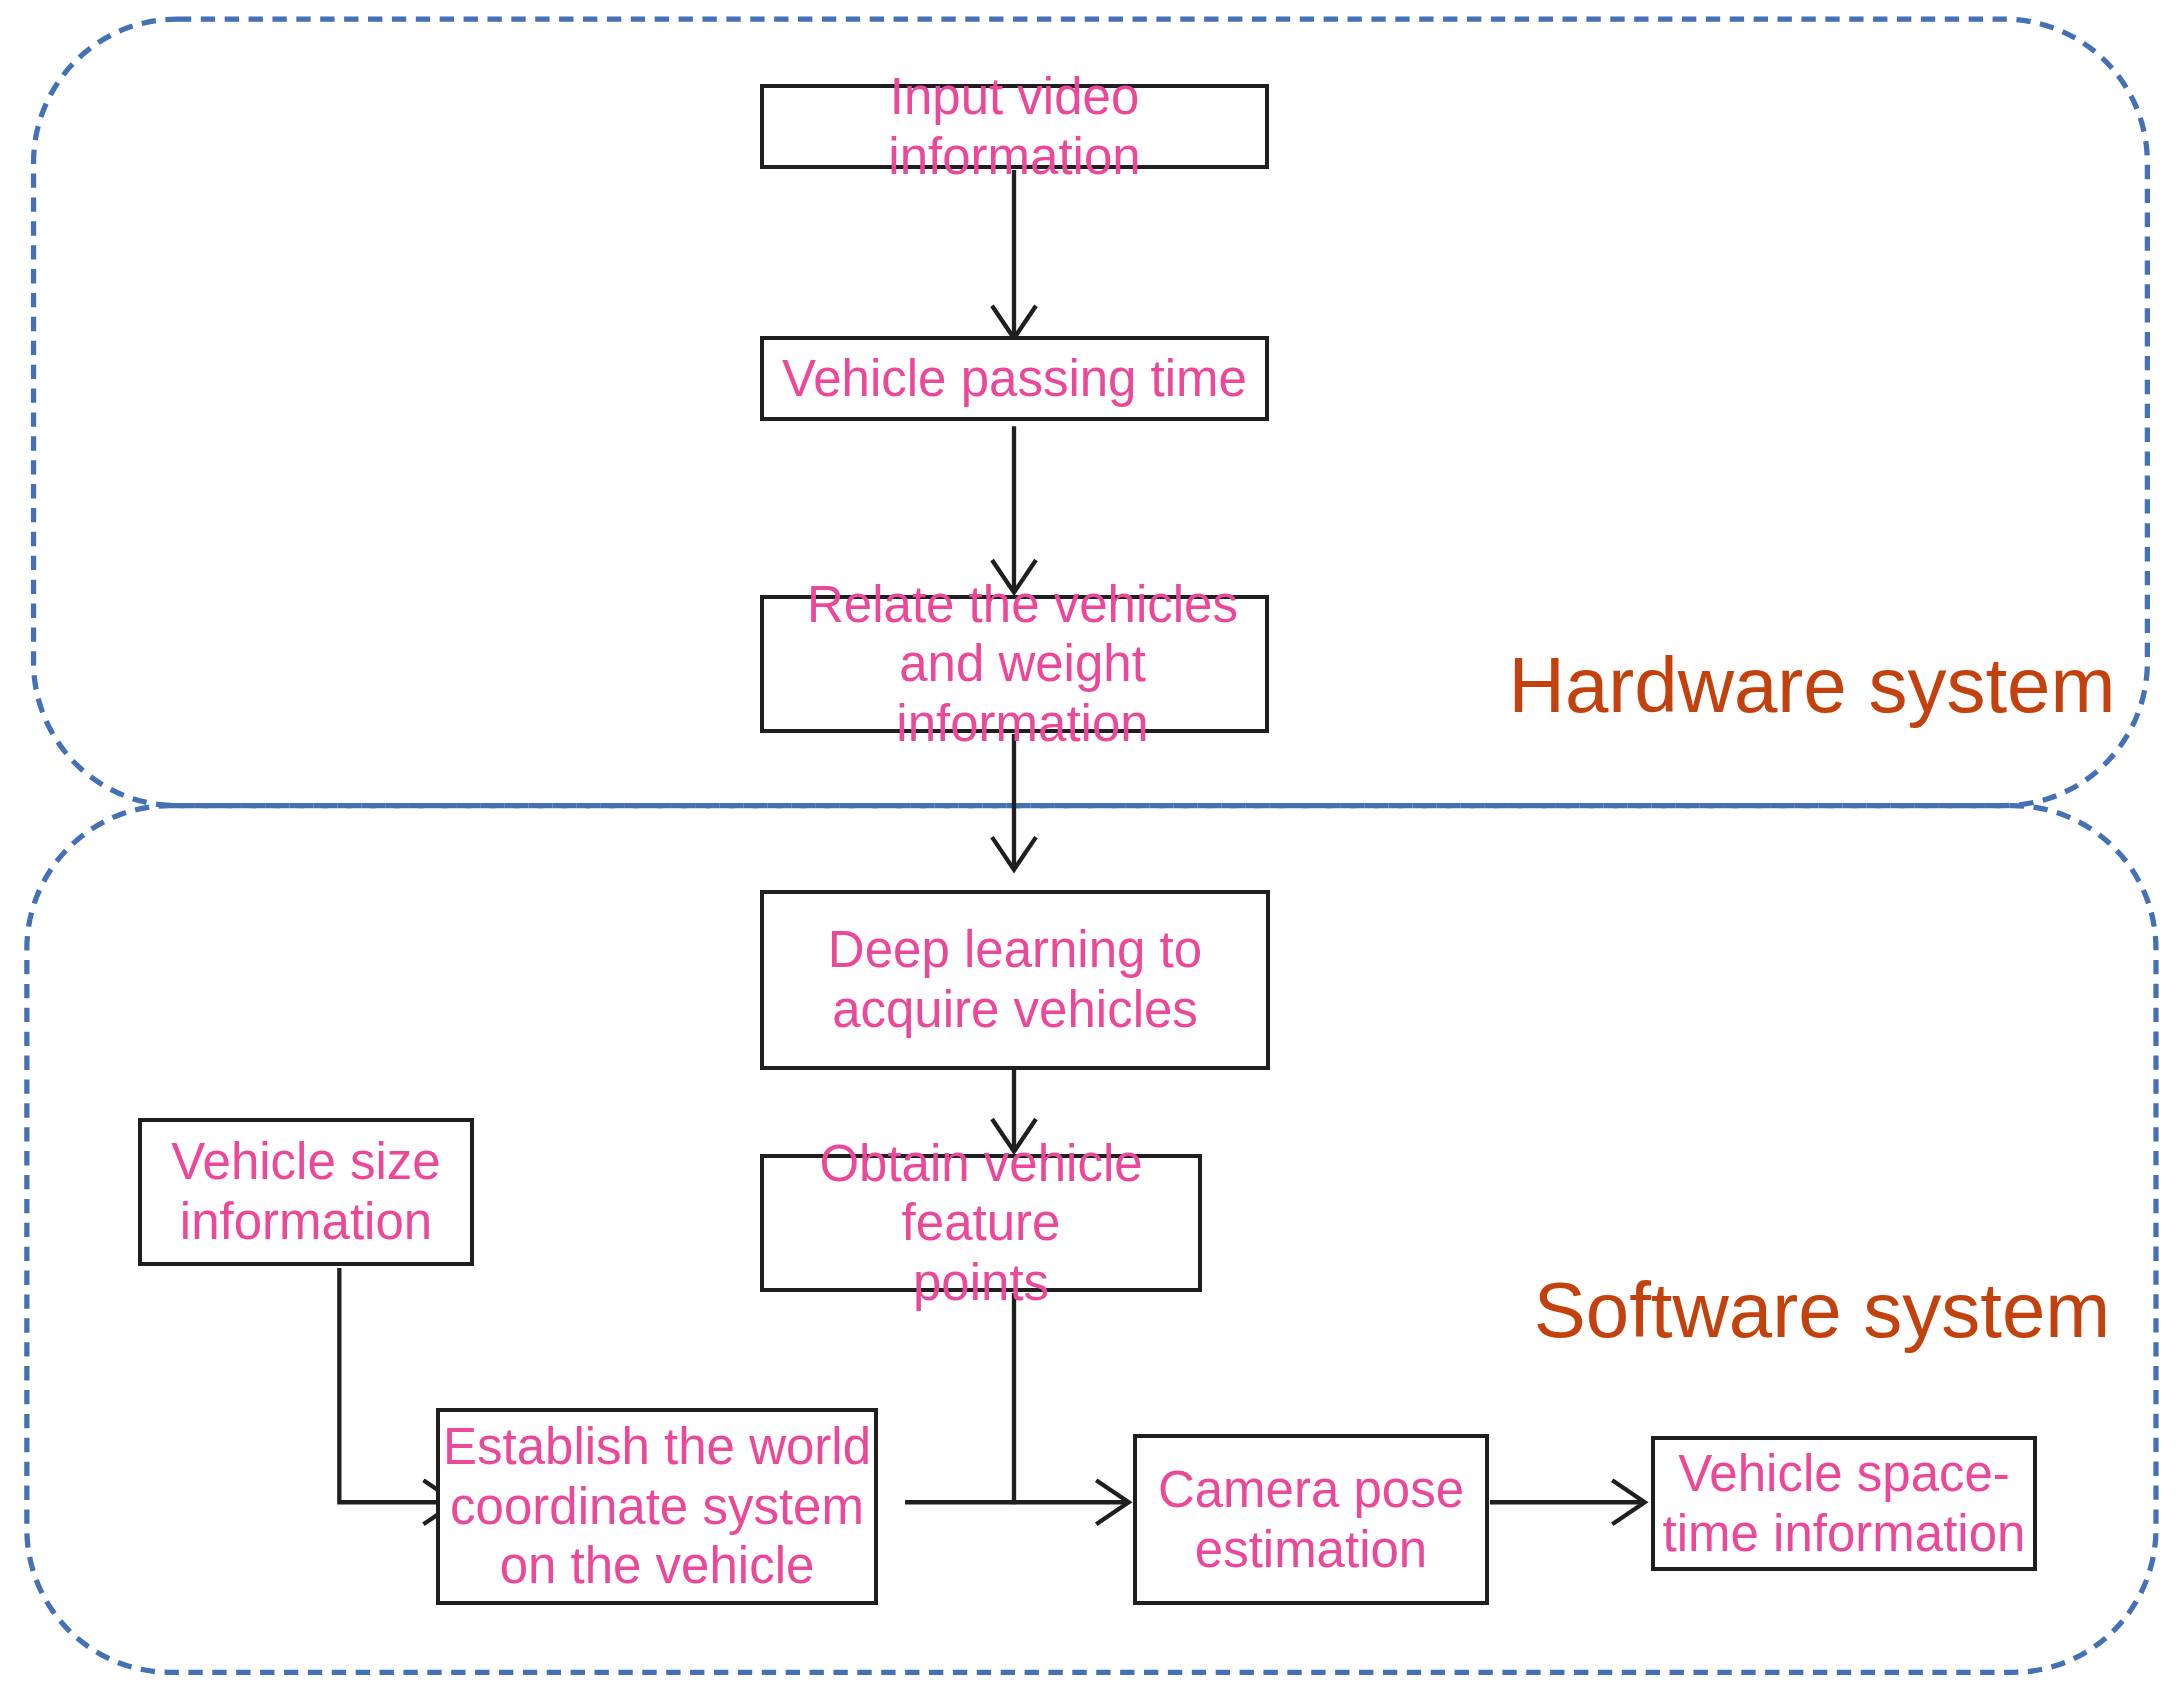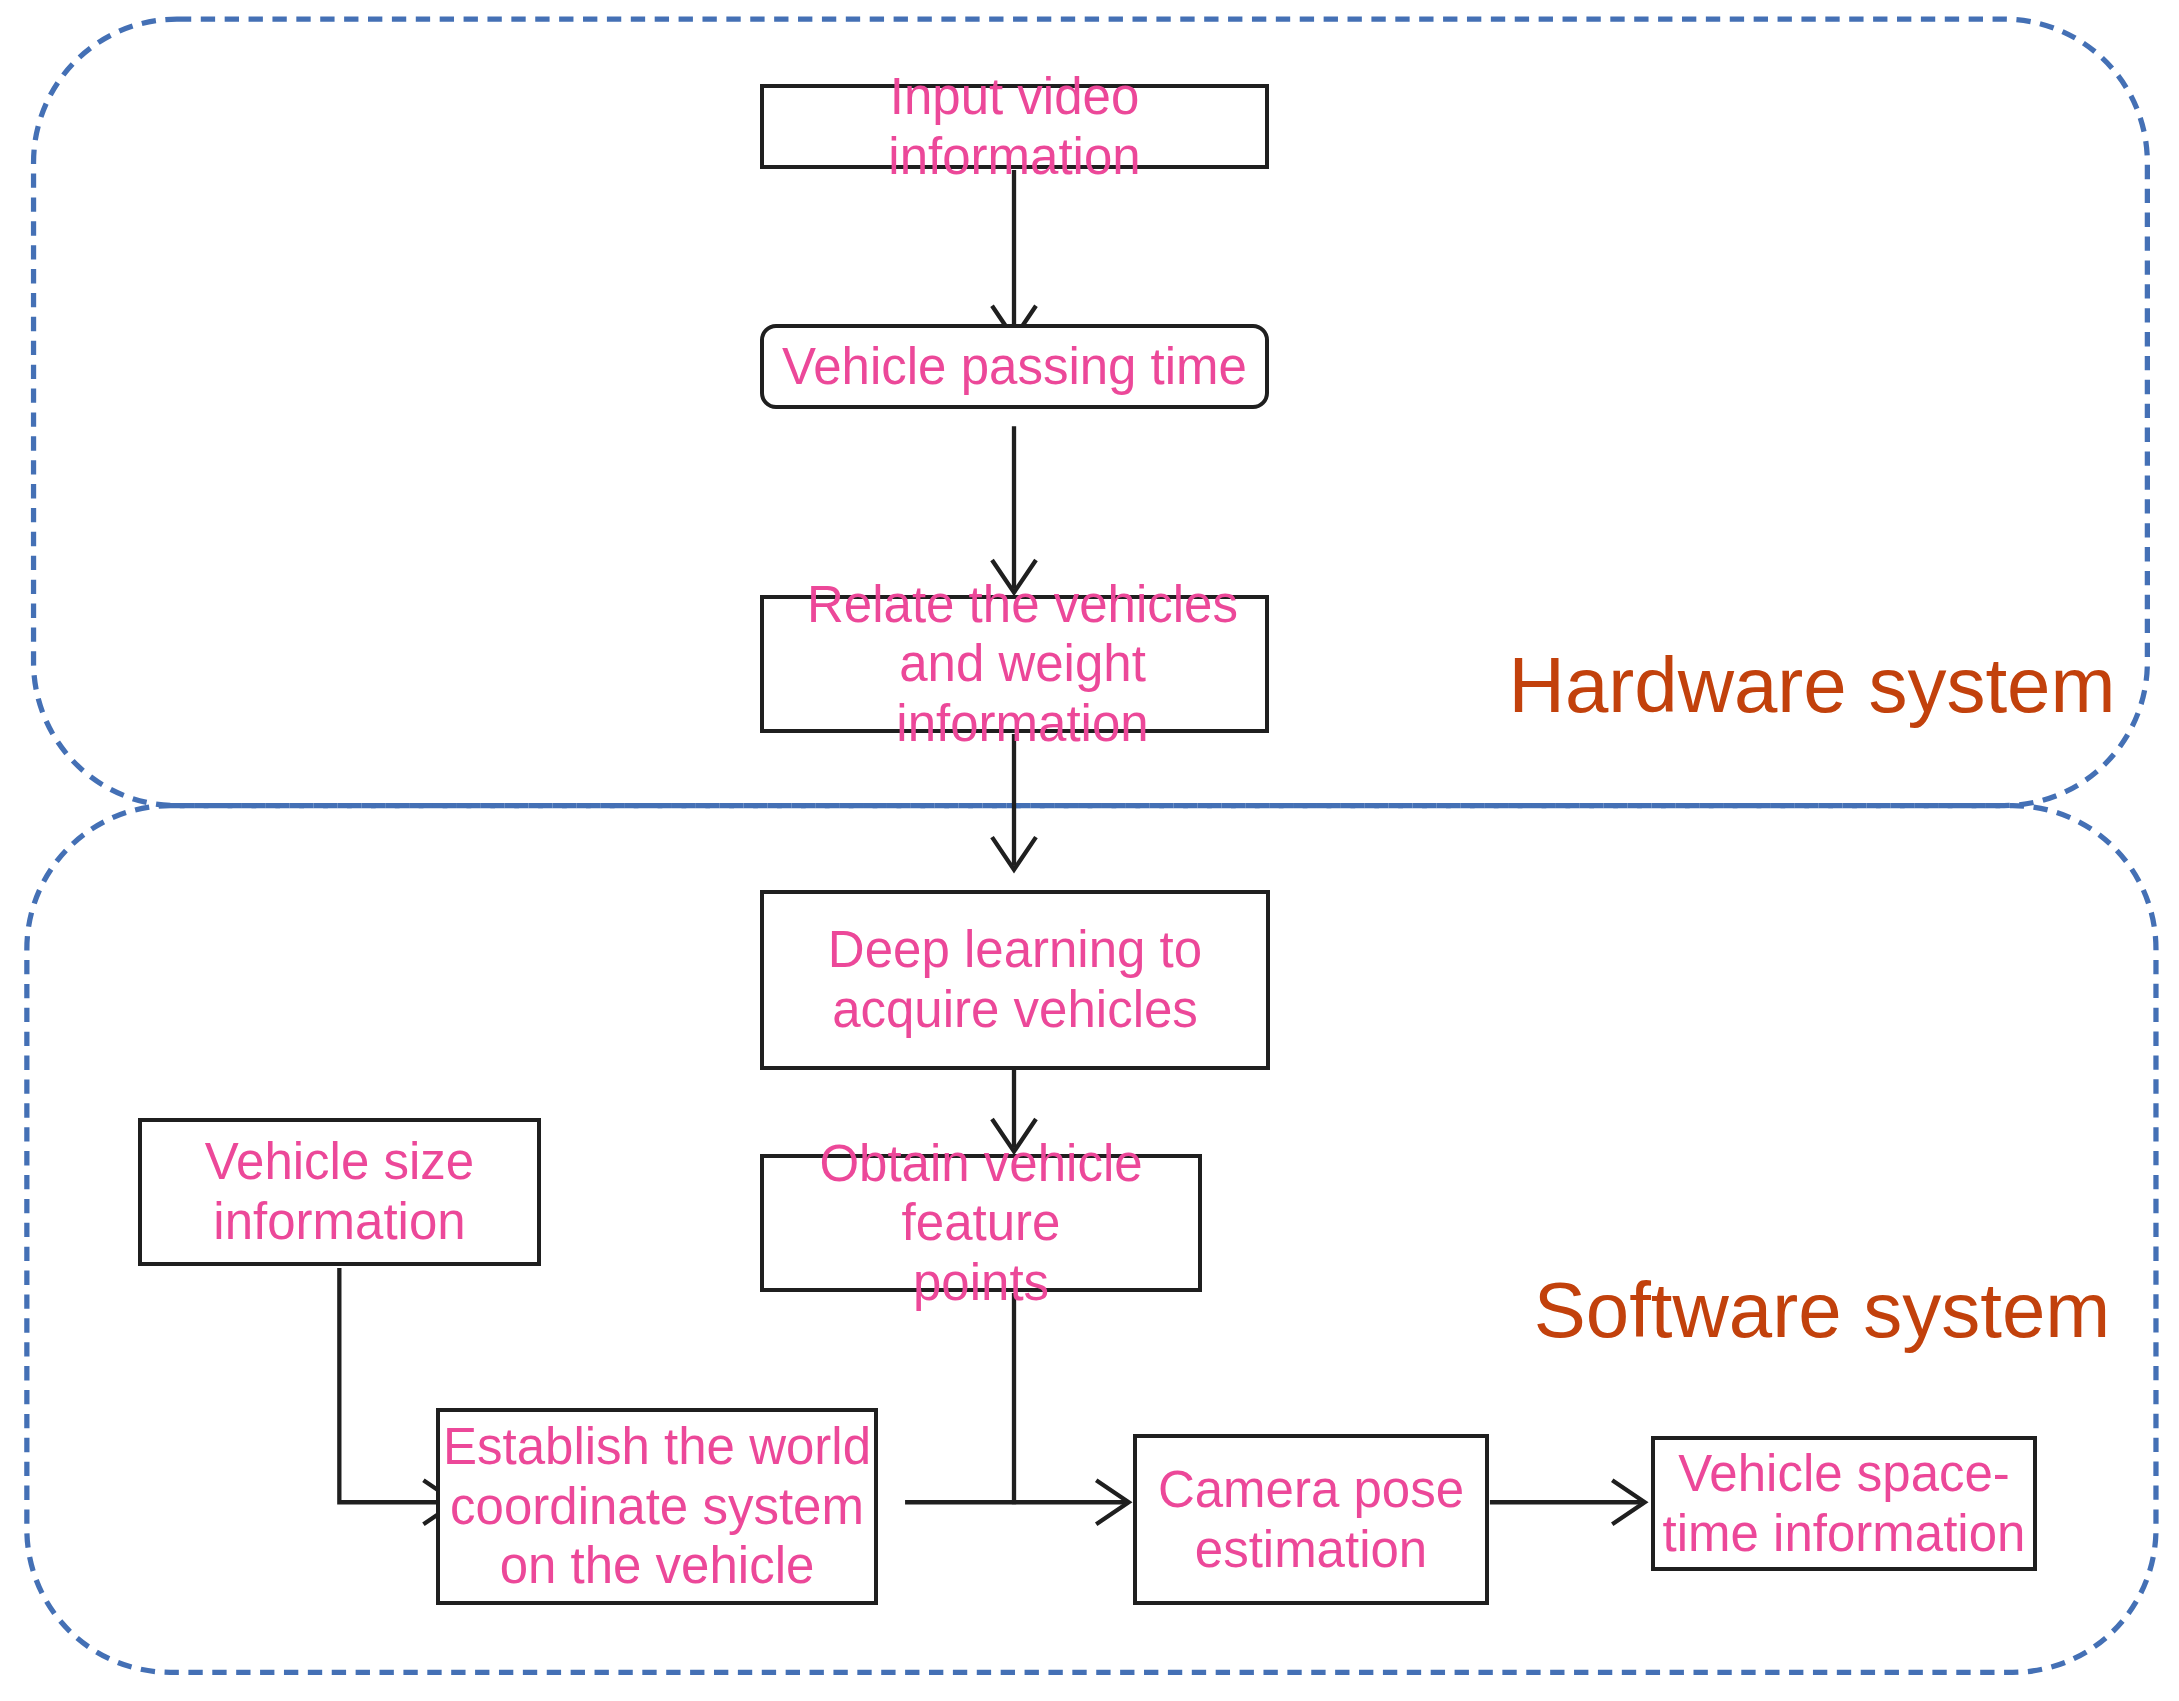--- a/index.html
+++ b/index.html
@@ -17,26 +17,26 @@
     background:#ffffff;
     border:4.8px solid #1f1f1f;
     color:#ec4899;
     display:flex;align-items:center;justify-content:center;
     text-align:center;
     font-size:51px;line-height:1.17;
     white-space:pre-line;
   }
   
   .n1{left:760px;top:84px;width:509px;height:85px;}
-  .n2{left:760px;top:324px;width:509px;height:85px;border-radius:16px;}
+  .n2{left:760px;top:336px;width:509px;height:85px;}
   .n3{left:760px;top:595px;width:509px;height:138px;padding-left:16px;}
   .n4{left:760px;top:890px;width:510px;height:180px;}
   .n5{left:760px;top:1154px;width:442px;height:138px;}
   
-  .n6{left:138px;top:1118px;width:403px;height:148px;}
+  .n6{left:138px;top:1118px;width:336px;height:148px;}
   .n7{left:436px;top:1408px;width:442px;height:197px;}
   .n8{left:1133px;top:1434px;width:356px;height:171px;}
   .n9{left:1651px;top:1436px;width:386px;height:135px;}
   .region-label{
     position:absolute;
     color:#c2410c;
     font-size:78px;line-height:1.2;
     width:650px;text-align:center;
     white-space:nowrap;
   }

